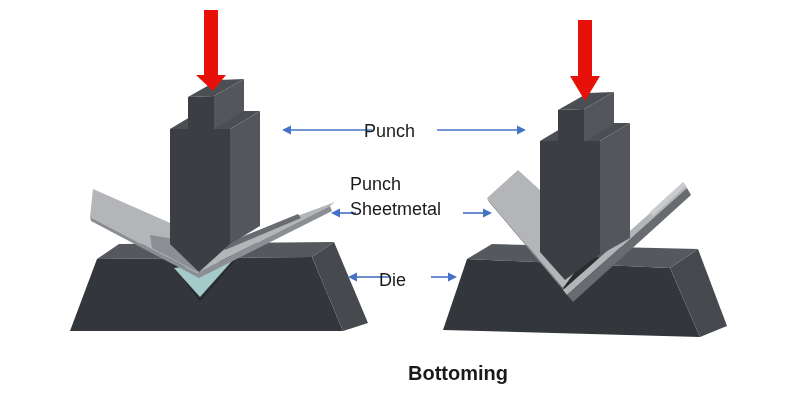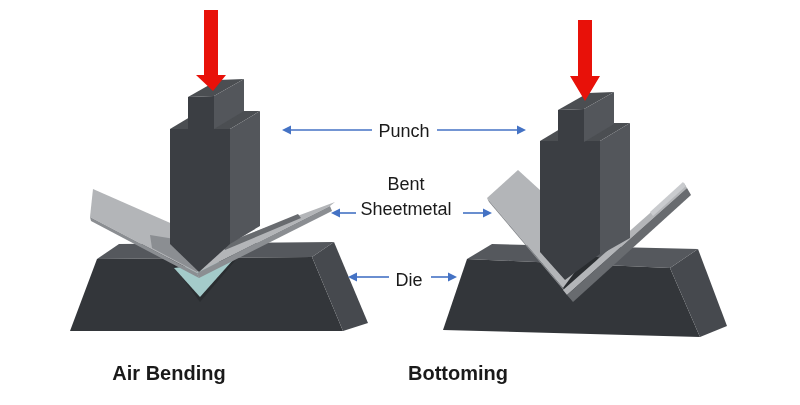--- a/index.html
+++ b/index.html
@@ -7,21 +7,21 @@
     position:relative;
     width:800px;height:405px;
     background:var(--background,#ffffff);
     font-family:"Liberation Sans", sans-serif;
     overflow:hidden;
   }
   .canvas svg{position:absolute;left:0;top:0;}
   .label{
     position:absolute;
     transform:translateX(-50%);
-    text-align:center;
+    text-align:left;
     color:var(--label_text,#1a1a1a);
     font-size:18px;
     line-height:25px;
     white-space:pre-line;
   }
   .caption{
     position:absolute;
     transform:translateX(-50%);
     text-align:center;
     color:var(--label_text,#111111);
@@ -128,20 +128,19 @@
       </g>
       <g>
         <line class="ptr-line" x1="431" y1="277" x2="449" y2="277"></line>
         <polygon class="ptr-head" points="457,277 448,272.5 448,281.5"></polygon>
       </g>
     </g>
   </svg>
 
   <div class="label" style="left:404px;top:119px;width:80px;">Punch</div>
 
-  <div class="label" style="left:406px;top:172px;width:112px;">Bent Sheetmetal</div>
+  <div class="label" style="left:406px;top:172px;width:112px;">Punch Sheetmetal</div>
 
   <div class="label" style="left:409px;top:268px;width:60px;">Die</div>
 
-  <div class="caption" style="left:169px;top:362px;">Air Bending</div>
 
   <div class="caption" style="left:458px;top:362px;">Bottoming</div>
 </div>
 
 </body></html>

